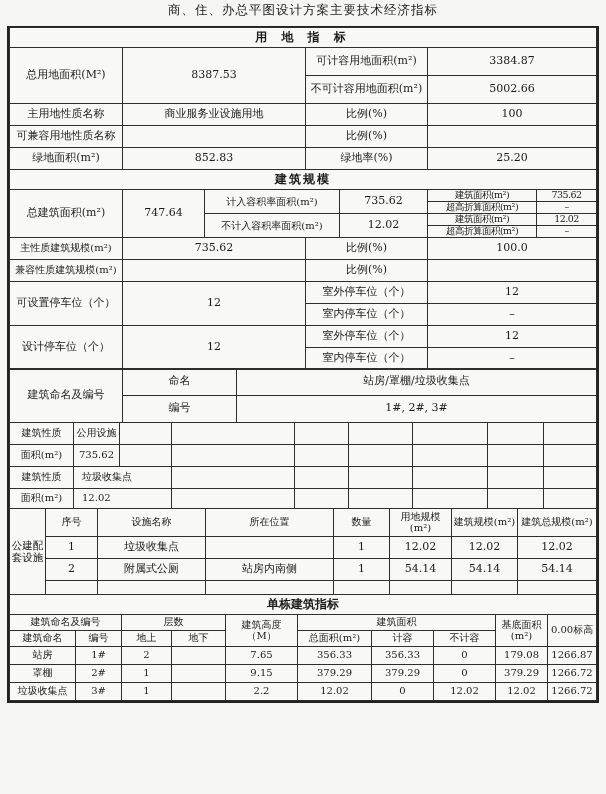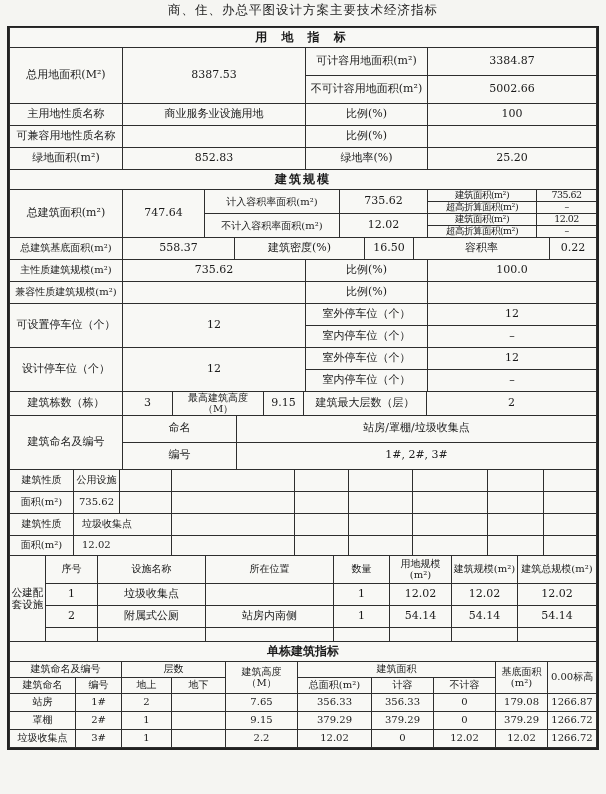--- a/index.html
+++ b/index.html
@@ -116,40 +116,20 @@
         <td class="xs">建筑面积(m²)</td>
         <td class="xs">12.02</td>
       </tr>
       <tr class="r10">
         <td class="xs">超高折算面积(m²)</td>
         <td class="xs">–</td>
       </tr>
     </tbody>
       </table>
 
-    <table class="tbl">
-      <colgroup>
-          <col style="width:113px">
-          <col style="width:112px">
-          <col style="width:130px">
-          <col style="width:49px">
-          <col style="width:136px">
-          <col>
-        </colgroup>
-      <tbody>
-          <tr class="r22">
-        <td class="sm">总建筑基底面积(m²)</td>
-        <td>558.37</td>
-        <td>建筑密度(%)</td>
-        <td>16.50</td>
-        <td>容积率</td>
-        <td>0.22</td>
-      </tr>
-    </tbody>
-      </table>
 
     <table class="tbl">
       <colgroup>
           <col style="width:113px">
           <col style="width:183px">
           <col style="width:122px">
           <col>
         </colgroup>
       <tbody>
           <tr class="r22">
@@ -190,28 +170,20 @@
     <table class="tbl">
       <colgroup>
           <col style="width:113px">
           <col style="width:50px">
           <col style="width:91px">
           <col style="width:40px">
           <col style="width:123px">
           <col>
         </colgroup>
       <tbody>
-          <tr class="r22">
-        <td>建筑栋数（栋）</td>
-        <td>3</td>
-        <td class="sm">最高建筑高度（M）</td>
-        <td>9.15</td>
-        <td>建筑最大层数（层）</td>
-        <td class="ta-l">2</td>
-      </tr>
     </tbody>
       </table>
 
     <table class="tbl">
       <colgroup>
           <col style="width:113px">
           <col style="width:114px">
           <col>
         </colgroup>
       <tbody>

